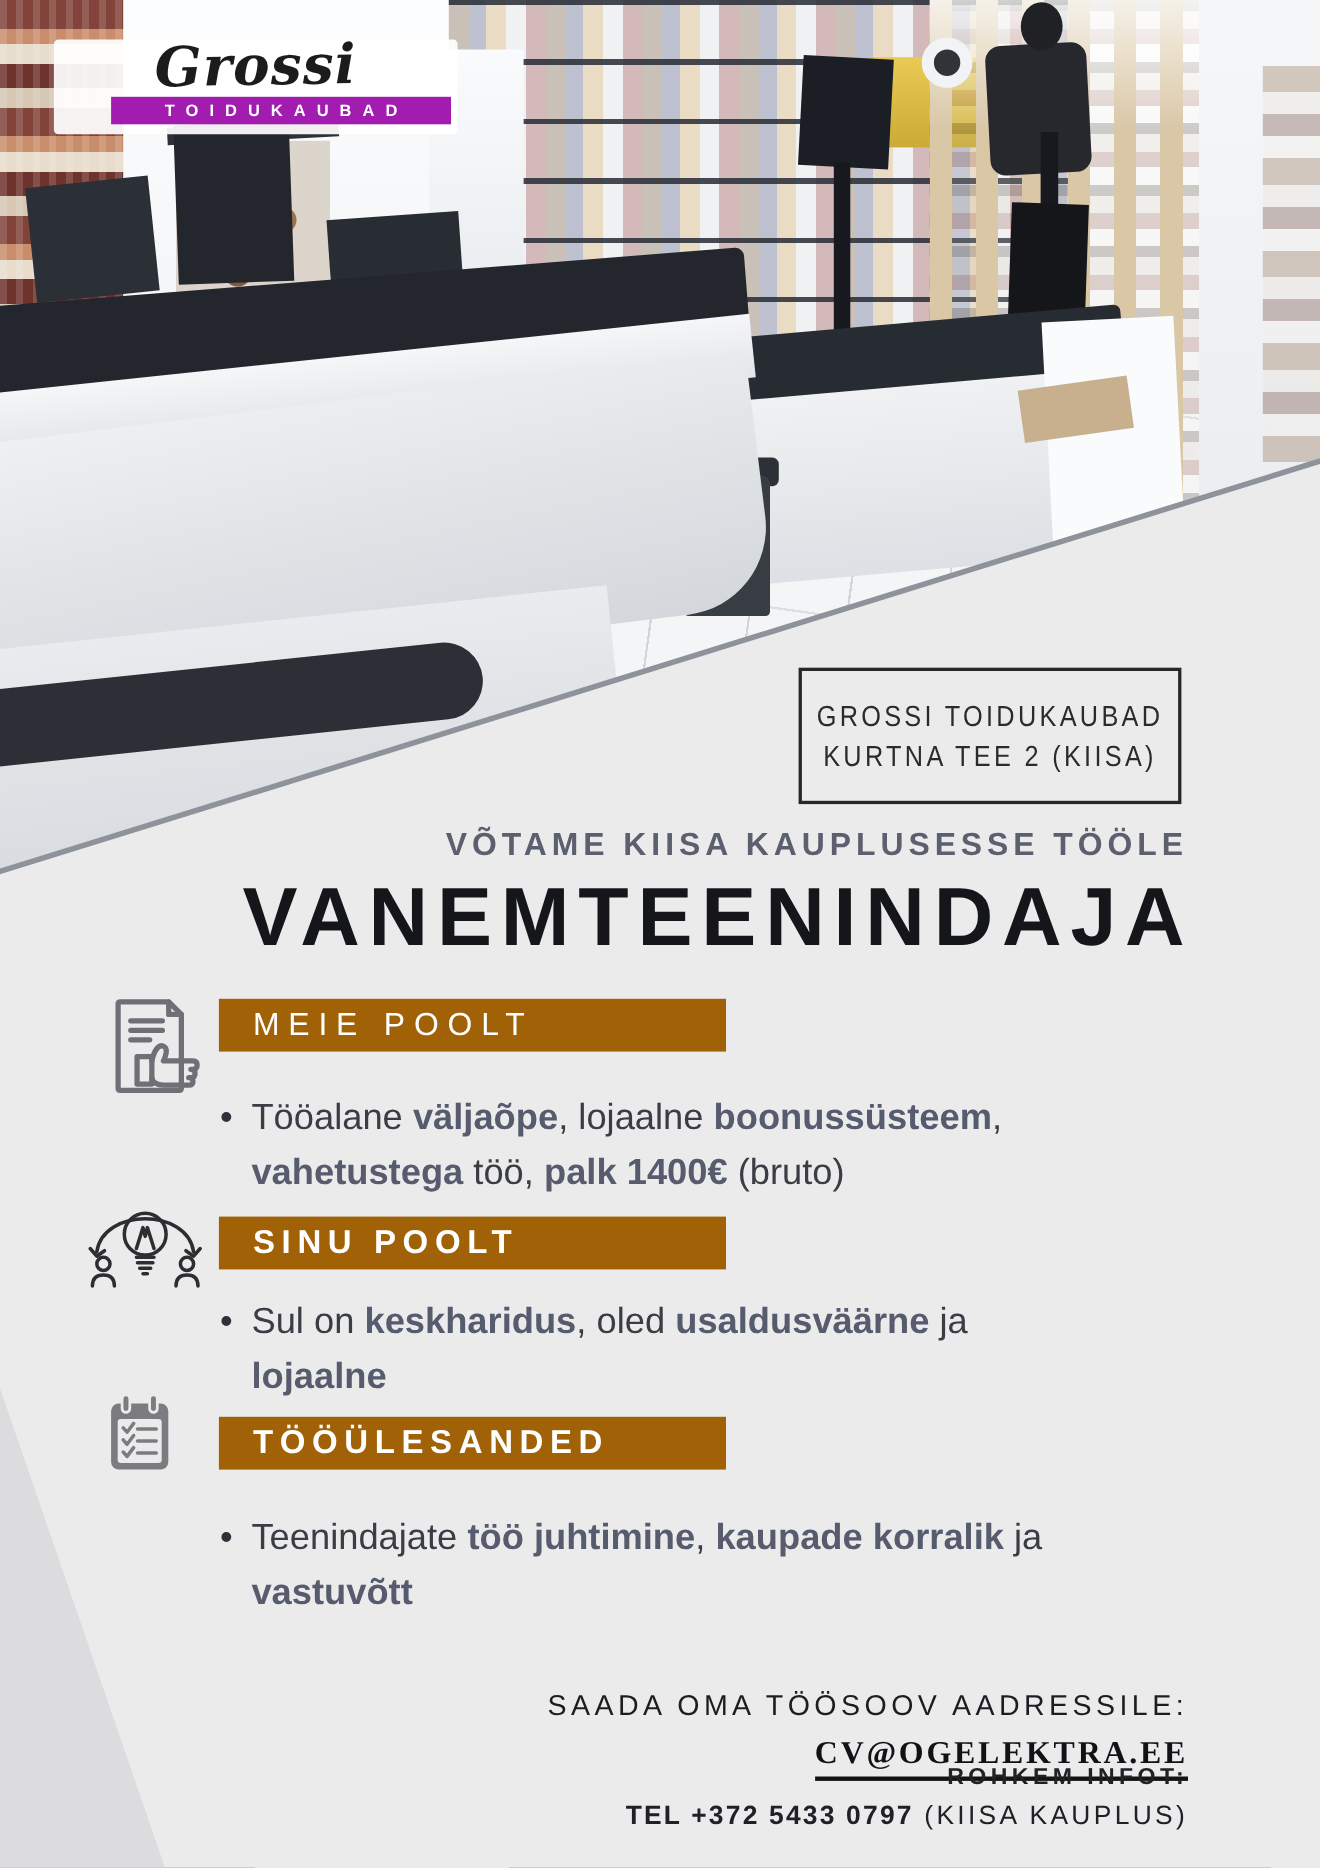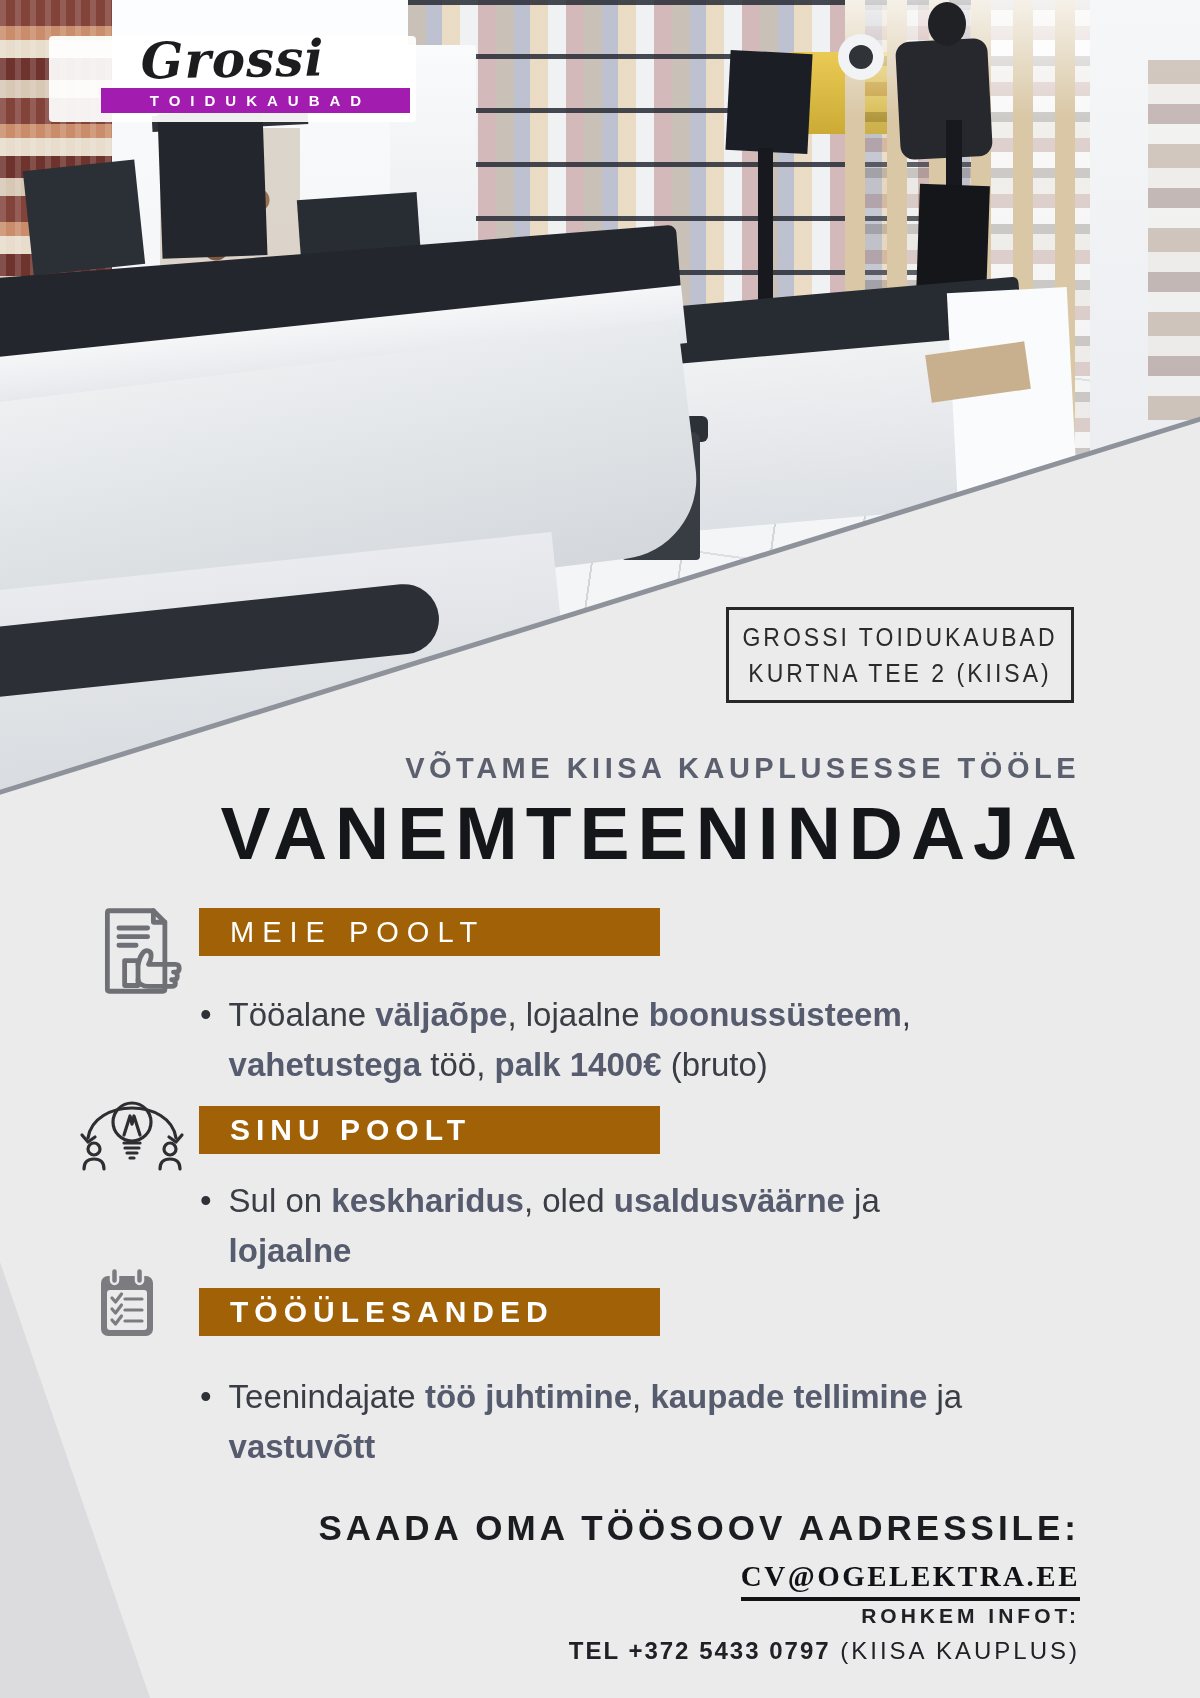--- a/index.html
+++ b/index.html
@@ -74,21 +74,21 @@
   .logo-card{position:absolute;left:28px;top:36px;width:367px;height:86px;
     background:rgba(255,255,255,.93);border-radius:4px;margin-left:21px;}
   .logo-script{position:absolute;left:0;top:-6px;width:100%;text-align:center;
     font-family:"DejaVu Serif",serif;font-style:italic;font-weight:bold;font-size:50px;
     color:#1c1c1e;letter-spacing:1px;transform:rotate(-1deg);}
   .logo-redbar{position:absolute;left:52px;right:6px;top:52px;height:25px;background:#a21caf;
     display:flex;align-items:center;justify-content:center;}
   .logo-redbar span{color:#fff;font-size:15px;font-weight:bold;letter-spacing:10px;text-indent:10px;}
 
   
-  .loc-box{position:absolute;left:726px;top:607px;width:348px;height:96px;border:3px solid #272727;
+  .loc-box{position:absolute;left:726px;top:607px;width:348px;height:124px;border:3px solid #272727;
     display:flex;flex-direction:column;align-items:center;justify-content:center;gap:9px;}
   .loc-box span{display:inline-block;font-size:23px;letter-spacing:3px;color:#2b2b2b;
     transform:scale(1,1.15);white-space:nowrap;}
 
   
   .kicker{position:absolute;right:120px;top:752px;font-size:29px;font-weight:bold;
     letter-spacing:4.5px;color:#5b5f6e;white-space:nowrap;}
   .title{position:absolute;right:115px;top:790px;font-size:75px;font-weight:bold;
     letter-spacing:8px;color:#15161a;white-space:nowrap;}
 
@@ -99,21 +99,21 @@
   .bar-light span{font-size:29px;font-weight:400;letter-spacing:8px;}
   .bar-bold span{font-size:30px;font-weight:bold;letter-spacing:6px;}
   .sec-icon{position:absolute;}
   .bullet{position:absolute;left:200px;width:900px;display:flex;
     font-size:33px;line-height:50px;color:#3b3d45;}
   .bullet .dot{flex:0 0 auto;margin-right:17px;color:#2f3138;}
   .bullet .seg-bold,.bold-slate{font-weight:bold;color:#565c6e;}
 
   
   .contact{position:absolute;right:120px;top:1508px;text-align:right;}
-  .contact .cta{font-size:35px;font-weight:bold;letter-spacing:4px;color:#1c1d20;white-space:nowrap;}
+  .contact .cta{font-size:26px;font-weight:normal;letter-spacing:4px;color:#1c1d20;white-space:nowrap;margin-top:27px;}
   .contact .email{display:inline-block;margin-top:12px;font-size:29px;font-weight:bold;
     letter-spacing:2.5px;color:#111216;border-bottom:4px solid #131316;padding-bottom:4px;white-space:nowrap;font-family:Liberation Serif, serif;}
   .moreinfo{position:absolute;right:120px;top:1604px;text-align:right;}
   .moreinfo .more-label{font-size:21px;font-weight:bold;letter-spacing:4px;color:#202124;white-space:nowrap;}
   .moreinfo .tel-line{margin-top:9px;font-size:24px;color:#202126;white-space:nowrap;}
   .moreinfo .tel{font-weight:bold;letter-spacing:2px;}
   .moreinfo .tel-note{font-weight:400;letter-spacing:3px;}
 
   svg{display:block;}
 </style>
@@ -230,21 +230,21 @@
           <path d="M30,42 H47"></path>
           <path d="M30,53 H47"></path>
       </g>
     </svg>
   </div>
   <div class="sec-bar bar-bold" style="top:1288px">
     <span>TÖÖÜLESANDED</span>
   </div>
   <div class="bullet" style="top:1372px">
     <span class="dot">•</span>
-    <span><span>Teenindajate </span><span class="seg-bold">töö juhtimine</span><span>, </span><span class="seg-bold">kaupade tellimine</span><span> ja</span><br><span class="seg-bold">vastuvõtt</span></span>
+    <span><span>Teenindajate </span><span class="seg-bold">töö juhtimine</span><span>, </span><span class="seg-bold">kaupade korralik</span><span> ja</span><br><span class="seg-bold">vastuvõtt</span></span>
   </div>
 
   <div class="contact">
     <div class="cta">SAADA OMA TÖÖSOOV AADRESSILE:</div>
     <div><span class="email">CV@OGELEKTRA.EE</span></div>
   </div>
   <div class="moreinfo">
     <div class="more-label">ROHKEM INFOT:</div>
     <div class="tel-line">
       <span class="tel">TEL +372 5433 0797</span><span class="tel-note"> (KIISA KAUPLUS)</span>

